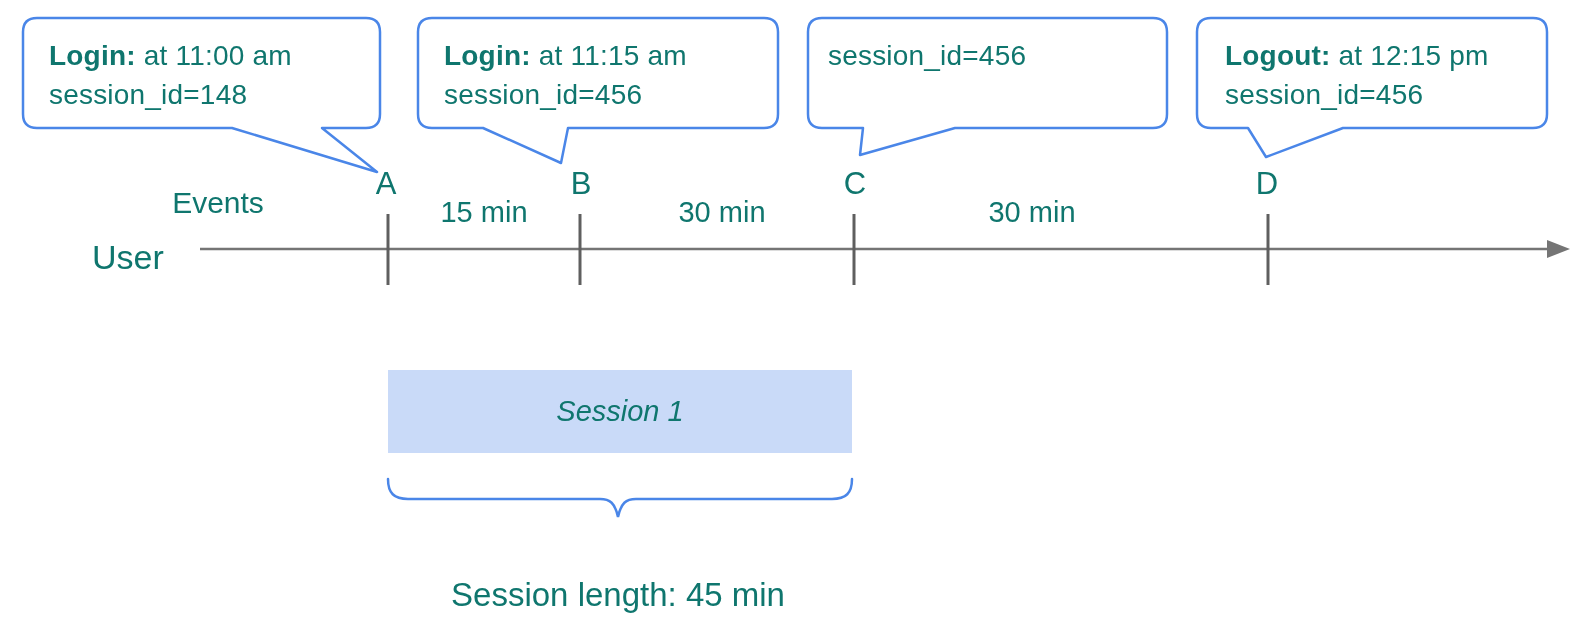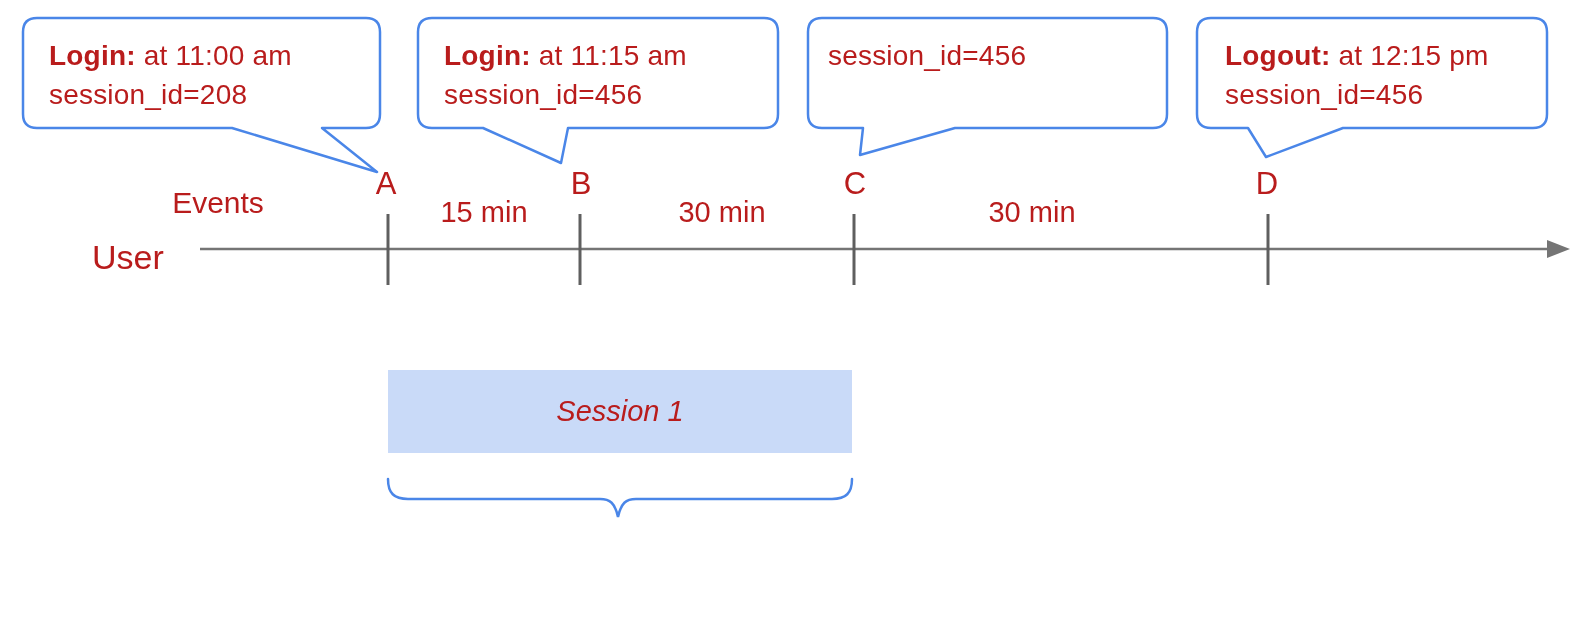--- a/index.html
+++ b/index.html
@@ -7,21 +7,21 @@
     padding: 0;
     background: #ffffff;
     font-family: "Liberation Sans", "DejaVu Sans", sans-serif;
   }
   .canvas {
     position: relative;
     width: 1574px;
     height: 630px;
     background: #ffffff;
     overflow: hidden;
-    color: #b91c1c;
+    color: #0f766e;
   }
   .shapes {
     position: absolute;
     left: 0; top: 0;
     width: 1574px;
     height: 630px;
   }
   .bubble-shape {
     fill: #ffffff;
     stroke: var(--accent-blue, #4a86e8);
@@ -90,21 +90,21 @@
     <line class="tick" x1="388" y1="214" x2="388" y2="285"></line>
     <line class="tick" x1="580" y1="214" x2="580" y2="285"></line>
     <line class="tick" x1="854" y1="214" x2="854" y2="285"></line>
     <line class="tick" x1="1268" y1="214" x2="1268" y2="285"></line>
 
     <path class="brace" d="M388,479 C388,493 394,499 408,499 L600,499 C610,499 615,503 618,517 C621,503 626,499 636,499 L832,499 C846,499 852,493 852,479"></path>
   </svg>
 
   <div class="bubble-text" style="left:49px">
     <div><b>Login:</b> <span>at 11:00 am</span></div>
-    <div>session_id=208</div>
+    <div>session_id=148</div>
   </div>
   <div class="bubble-text" style="left:444px">
     <div><b>Login:</b> <span>at 11:15 am</span></div>
     <div>session_id=456</div>
   </div>
   <div class="bubble-text" style="left:828px">
     <div>session_id=456</div>
   </div>
   <div class="bubble-text" style="left:1225px">
     <div><b>Logout:</b> <span>at 12:15 pm</span></div>
@@ -120,14 +120,15 @@
   <div class="txt marker centered" style="left:1267px">D</div>
 
   <div class="txt interval centered" style="left:484px">15 min</div>
   <div class="txt interval centered" style="left:722px">30 min</div>
   <div class="txt interval centered" style="left:1032px">30 min</div>
 
   <div class="session-box">
     <span class="session-box-label">Session 1</span>
   </div>
 
+  <div class="txt session-length centered">Session length: 45 min</div>
 
 </div>
 
 </body></html>

